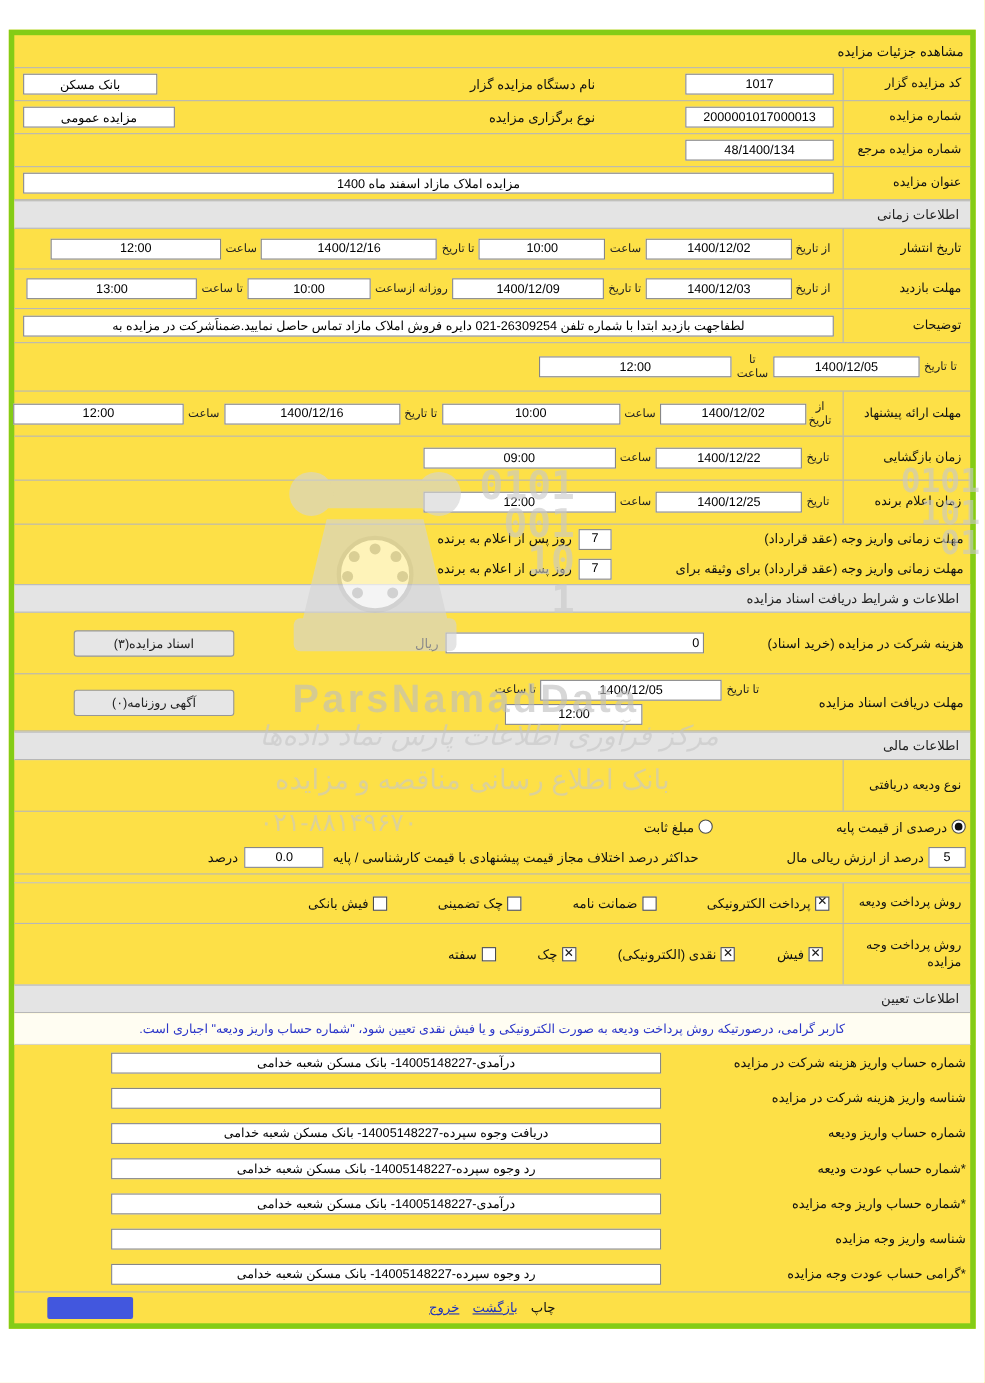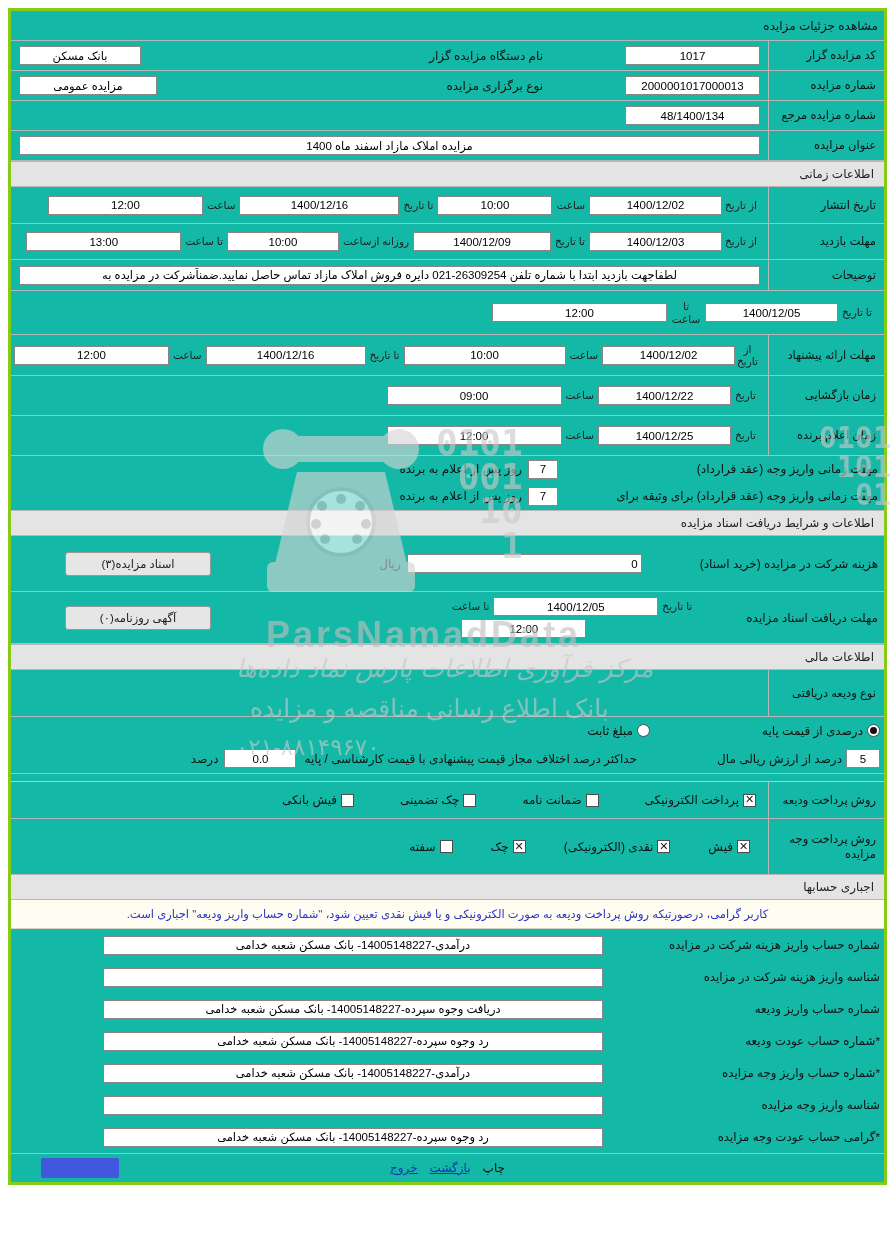--- a/index.html
+++ b/index.html
@@ -3,21 +3,21 @@
 <meta charset="utf-8">
 <style>
   *{box-sizing:border-box;margin:0;padding:0;}
   html,body{background:#fff;}
   body{
     width:895px;height:1257px;position:relative;overflow:hidden;
     font-family:"Liberation Sans","DejaVu Sans",sans-serif;
     font-size:12px;color:#111;direction:rtl;
   }
   .page{position:absolute;inset:0;padding:8px;}
-  .tbl{border:3px solid #84cc16;background:#14b8a6;position:relative;}
+  .tbl{border:5px solid #84cc16;background:#fde047;position:relative;margin-top:19px;}
   .row{display:flex;align-items:center;position:relative;direction:rtl;padding:0 4px;}
   .bordered{border-bottom:1px solid #b7b7b7;}
   .lbl{flex:0 0 112px;align-self:stretch;display:flex;align-items:center;
        padding:2px 4px 2px 6px;border-left:1px solid #b7b7b7;
        font-size:11.5px;line-height:1.25;margin-left:4px;}
   .content{flex:1;display:flex;align-items:center;min-width:0;padding:2px 4px;}
   .inp{height:19px;border:1px solid #878787;background:#fff;color:#000;
        font-family:inherit;font-size:11.5px;text-align:center;direction:rtl;padding:0 3px;}
   .ta-r{text-align:right;}
   .cap{font-size:10.5px;text-align:center;line-height:1.15;padding:0 4px;color:#222;}
@@ -295,21 +295,21 @@
           <span>چک</span>
         </span>
         <span class="opt" style="margin-inline-start:38px">
           <span class="cb"></span>
           <span>سفته</span>
         </span>
       </div>
     </div>
 
     <div class="row section" style="height:26px">
-      <span>اجباری حسابها</span>
+      <span>اطلاعات تعیین</span>
     </div>
 
     <div class="row notice-row" style="height:29px">
       <span class="notice-text">کاربر گرامی، درصورتیکه روش پرداخت ودیعه به صورت الکترونیکی و یا فیش نقدی تعیین شود، "شماره حساب واریز ودیعه" اجباری است.</span>
     </div>
 
     <div class="row acc-row">
       <div class="acc-lbl">شماره حساب واریز هزینه شرکت در مزایده</div>
       <input class="inp acc-inp" value="درآمدی-14005148227- بانک مسکن شعبه خدامی" style="">
     </div>

